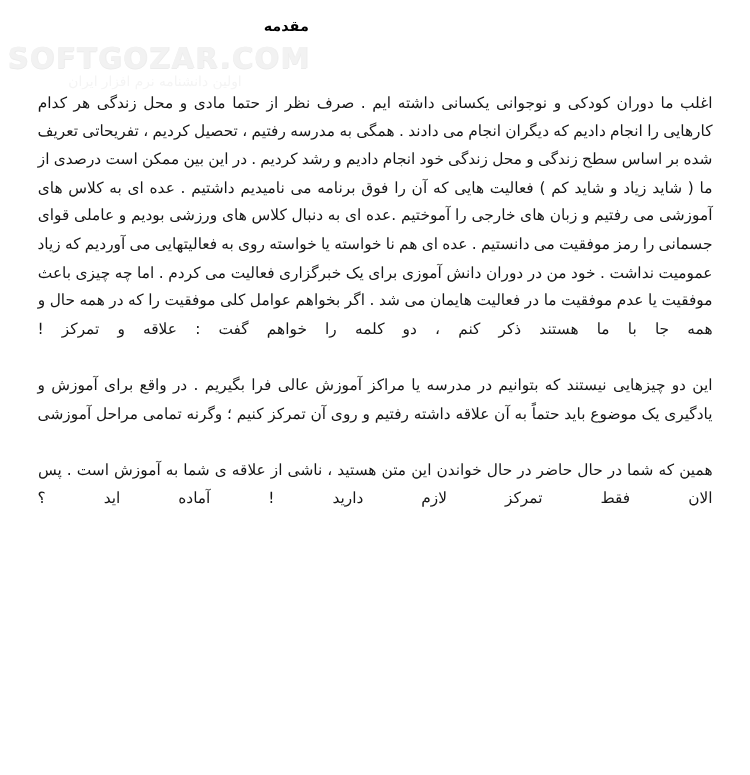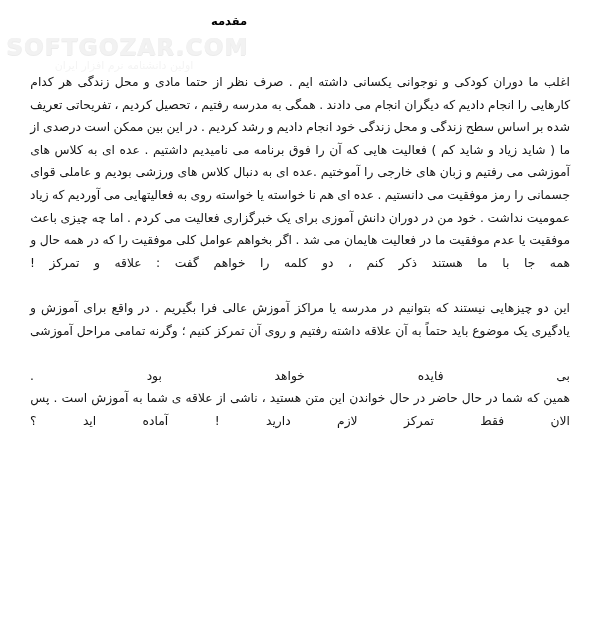--- a/index.html
+++ b/index.html
@@ -368,21 +368,20 @@
         <span class="w">آن</span>
         <span class="w">تمرکز</span>
         <span class="w">کنیم</span>
         <span class="w">؛</span>
         <span class="w">وگرنه</span>
         <span class="w">تمامی</span>
         <span class="w">مراحل</span>
         <span class="w">آموزشی</span>
       </div>
       <div class="spacer"></div>
-      <div class="text-line ragged">بی فایده خواهد بود .</div>
       <div class="text-line justified">
         <span class="w">همین</span>
         <span class="w">که</span>
         <span class="w">شما</span>
         <span class="w">در</span>
         <span class="w">حال</span>
         <span class="w">حاضر</span>
         <span class="w">در</span>
         <span class="w">حال</span>
         <span class="w">خواندن</span>

